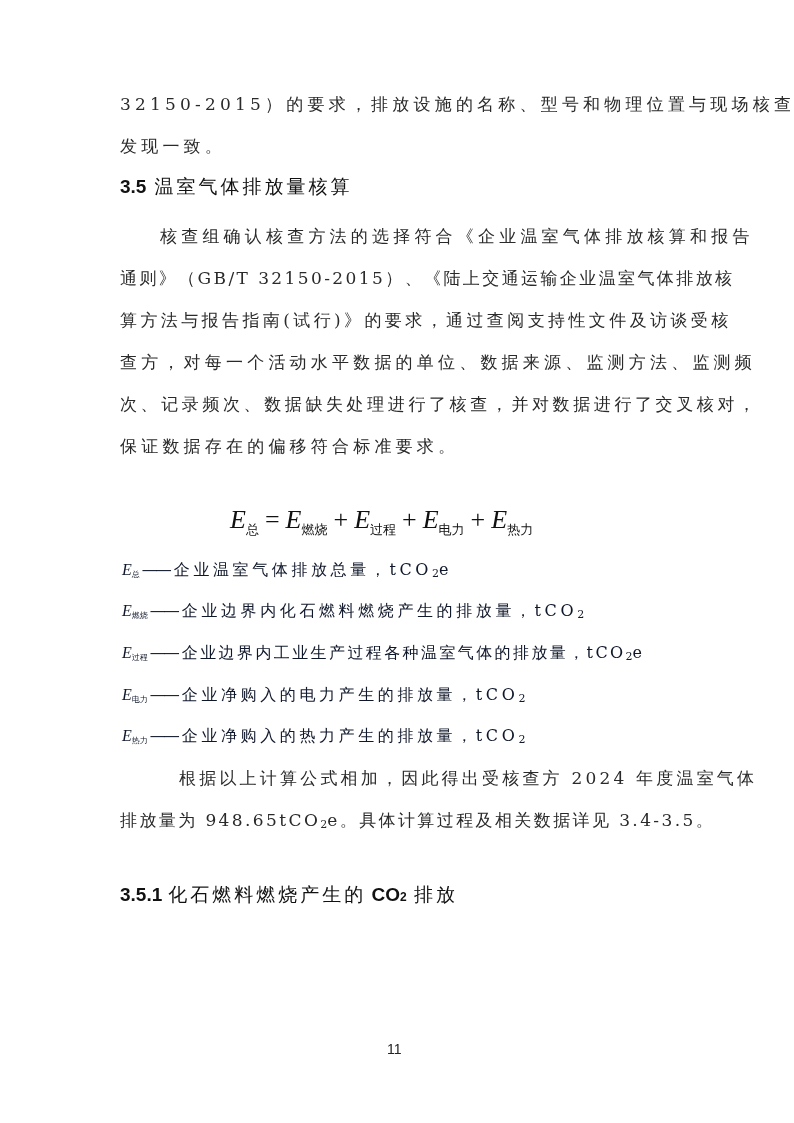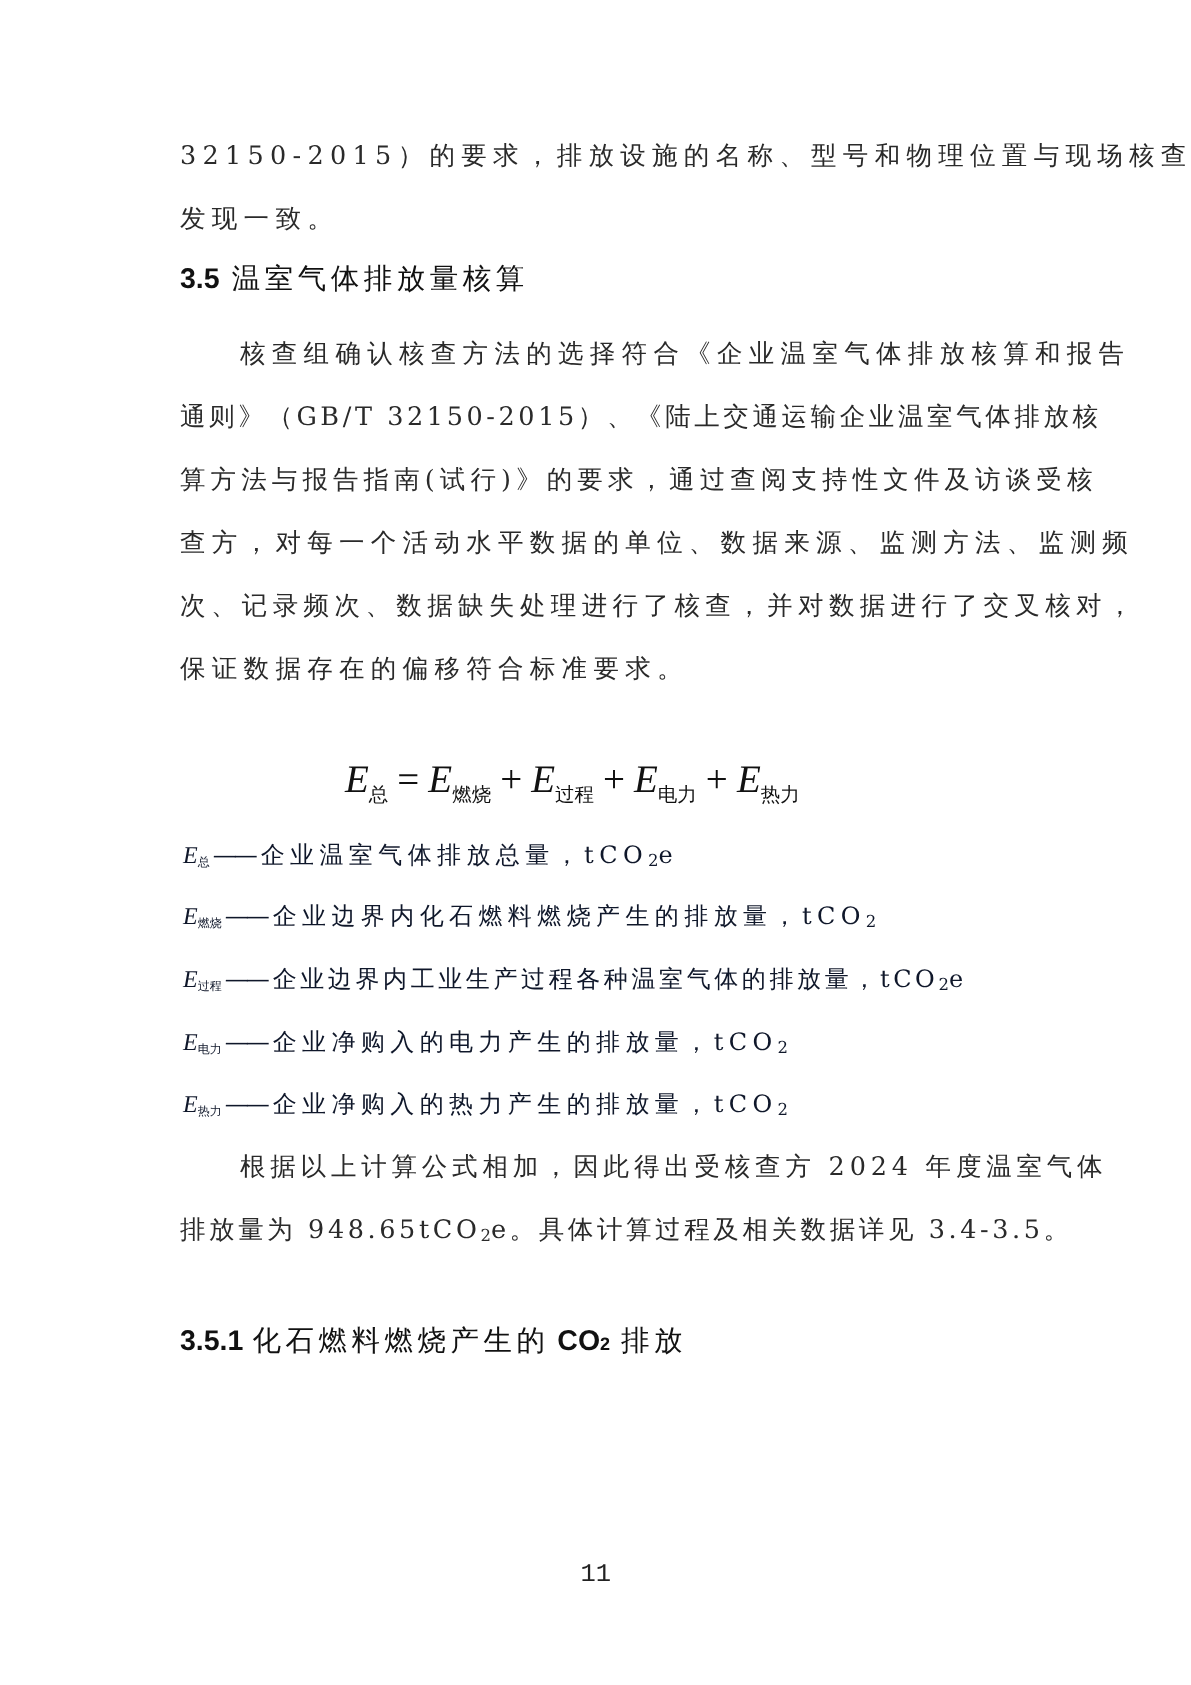--- a/index.html
+++ b/index.html
@@ -27,21 +27,21 @@
     .formula .op { margin: 0 6px; }
     .def {
       position: absolute; left: 122px; white-space: nowrap;
       font-family: "DejaVu Serif", "Liberation Serif", serif; font-size: 16px; color: #0f172a; letter-spacing: 3.6px;
     }
     .def .sym { font-family: "Liberation Serif", serif; font-style: italic; font-size: 16px; letter-spacing: 0; }
     .def .sym sub { font-size: 8px; font-style: normal; font-family: "DejaVu Sans", sans-serif; vertical-align: -2px; }
     .def .dash { letter-spacing: -2px; margin-right: 4px; margin-left: 2px; }
     .small-sub { font-size: 11px; vertical-align: -2px; letter-spacing: 0; }
     .pagenum {
-      position: absolute; left: 387px; top: 1041px; font-family: Liberation Mono, monospace; font-size: 17px; color: #222;
+      position: absolute; left: 387px; top: 1041px; font-family: Liberation Sans, sans-serif; font-size: 14px; color: #222;
     }
   </style>
 </head>
 <body>
 
 <div class="page">
 
   <div class="line" style="top:92px;">32150-2015）的要求，排放设施的名称、型号和物理位置与现场核查</div>
   <div class="line" style="top:134px;">发现一致。</div>
 
@@ -70,21 +70,21 @@
   <div class="def" style="top:643px; letter-spacing:2.4px;">
     <span class="sym"><span>E</span><sub>过程</sub></span><span class="dash">——</span><span>企业边界内工业生产过程各种温室气体的排放量，</span><span>tCO</span><span class="small-sub">2</span><span>e</span>
   </div>
   <div class="def" style="top:685px;">
     <span class="sym"><span>E</span><sub>电力</sub></span><span class="dash">——</span><span>企业净购入的电力产生的排放量，</span><span>tCO</span><span class="small-sub">2</span><span></span>
   </div>
   <div class="def" style="top:726px;">
     <span class="sym"><span>E</span><sub>热力</sub></span><span class="dash">——</span><span>企业净购入的热力产生的排放量，</span><span>tCO</span><span class="small-sub">2</span><span></span>
   </div>
 
-  <div class="line indent" style="top:766px; letter-spacing:3.2px;">根据以上计算公式相加，因此得出受核查方 2024 年度温室气体</div>
+  <div class="line indent" style="top:766px; letter-spacing:3.2px;margin-left:19px;">根据以上计算公式相加，因此得出受核查方 2024 年度温室气体</div>
   <div class="line" style="top:808px; letter-spacing:2.4px;">
     <span>排放量为 948.65tCO</span><span class="small-sub">2</span><span>e。具体计算过程及相关数据详见 3.4-3.5。</span>
   </div>
 
   <div class="h2" style="top:882px;">
     <span>3.5.1</span><span class="zh" style="margin-left:6px;">化石燃料燃烧产生的</span>
     <span>CO</span><span style="font-size:12px;">2</span>
     <span class="zh" style="margin-left:2px;">排放</span>
   </div>
 

